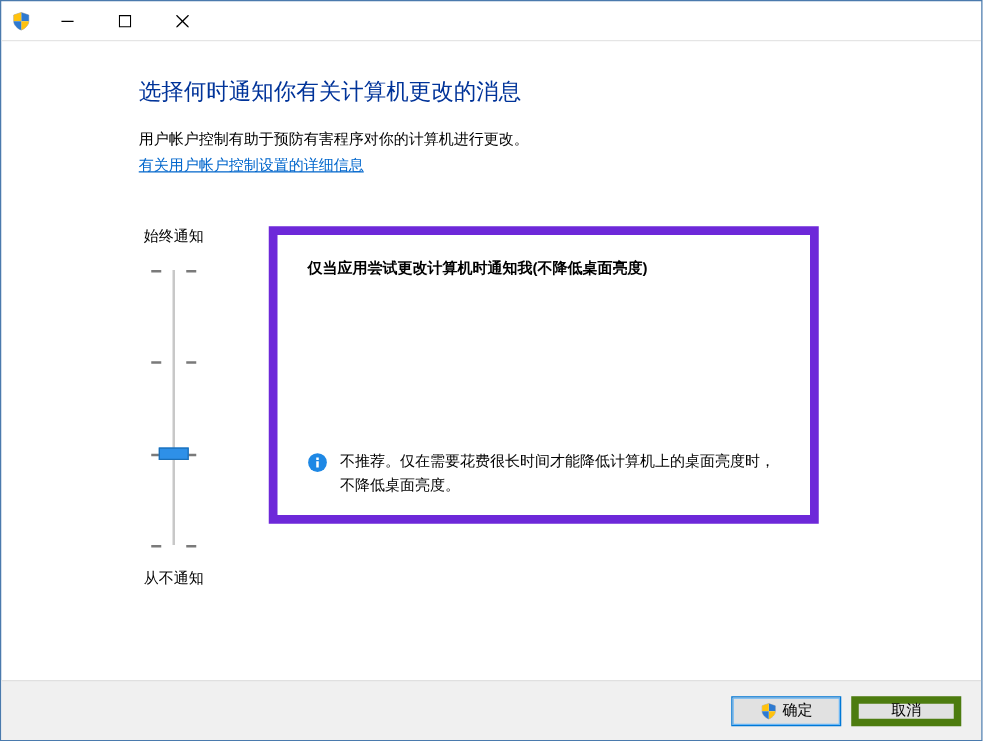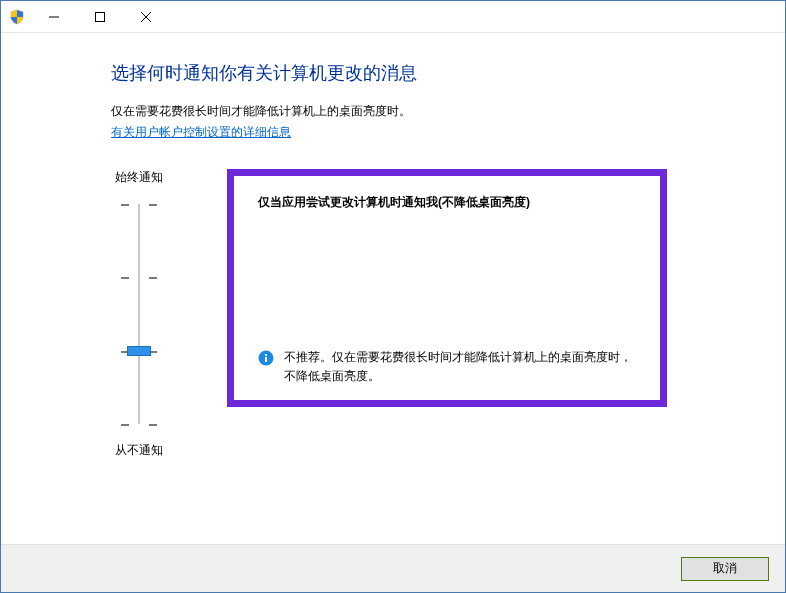--- a/index.html
+++ b/index.html
@@ -51,22 +51,22 @@
       margin-bottom: 4px;
     }
     .link {
       color: #0066cc;
       text-decoration: underline;
       font-size: 12px;
       cursor: pointer;
     }
     .slider-area {
       display: flex;
-      margin-top: 28px;
-      gap: 60px;
+      margin-top: 40px;
+      gap: 48px;
     }
     .slider-col {
       width: 56px;
       display: flex;
       flex-direction: column;
       align-items: center;
     }
     .slider-top-label, .slider-bottom-label {
       font-size: 12px;
       text-align: center;
@@ -148,21 +148,21 @@
       display: flex;
       align-items: center;
       justify-content: flex-end;
       padding-right: 16px;
       gap: 8px;
     }
     .btn {
       min-width: 88px;
       height: 24px;
       background: #e1e1e1;
-      border: 1px solid #4d7c0f;
+      border: 6px solid #4d7c0f;
       font-size: 12px;
       display: flex;
       align-items: center;
       justify-content: center;
       gap: 4px;
       cursor: pointer;
       font-family: inherit;
     }
     .btn.primary {
       border: 1px solid #0078d7;
@@ -198,21 +198,21 @@
       <svg viewBox="0 0 10 10">
           <line x1="0" y1="0" x2="10" y2="10" stroke="#000" stroke-width="1"></line>
           <line x1="10" y1="0" x2="0" y2="10" stroke="#000" stroke-width="1"></line>
         </svg>
     </div>
   </div>
 </div>
 
 <div class="content">
   <h1 class="heading">选择何时通知你有关计算机更改的消息</h1>
-  <div class="desc">仅在需要花费很长时间才能降低计算机上的桌面亮度时。</div>
+  <div class="desc">用户帐户控制有助于预防有害程序对你的计算机进行更改。</div>
   <a class="link">有关用户帐户控制设置的详细信息</a>
 
   <div class="slider-area">
     <div class="slider-col">
       <div class="slider-top-label">始终通知</div>
       <div class="slider-track-wrap">
         <div class="slider-rail"></div>
         <div class="tick" style="top:0%"></div>
         <div class="tick" style="top:33.3%"></div>
         <div class="tick" style="top:66.6%"></div>
@@ -234,16 +234,28 @@
             <rect x="7" y="4" width="2" height="2" fill="#fff"></rect>
           </svg>
         </span>
         <span>不推荐。仅在需要花费很长时间才能降低计算机上的桌面亮度时，不降低桌面亮度。</span>
       </div>
     </div>
   </div>
 </div>
 
 <div class="footer">
+  <button class="btn primary">
+    <span class="shield-small">
+      <svg viewBox="0 0 16 16">
+        <path d="M8 1 L14 3 L14 8 C14 11 11 14 8 15 C5 14 2 11 2 8 L2 3 Z" fill="#fff" stroke="#888" stroke-width="0.5"></path>
+        <path d="M8 1 L14 3 L14 8 L8 8 Z" fill="#2e7ad1"></path>
+        <path d="M8 1 L2 3 L2 8 L8 8 Z" fill="#ffc20e"></path>
+        <path d="M8 8 L14 8 C14 11 11 14 8 15 Z" fill="#ffc20e"></path>
+        <path d="M8 8 L2 8 C2 11 5 14 8 15 Z" fill="#2e7ad1"></path>
+      </svg>
+    </span>
+    <span>确定</span>
+  </button>
   <button class="btn">
     <span>取消</span>
   </button>
 </div>
 
 </body></html>

